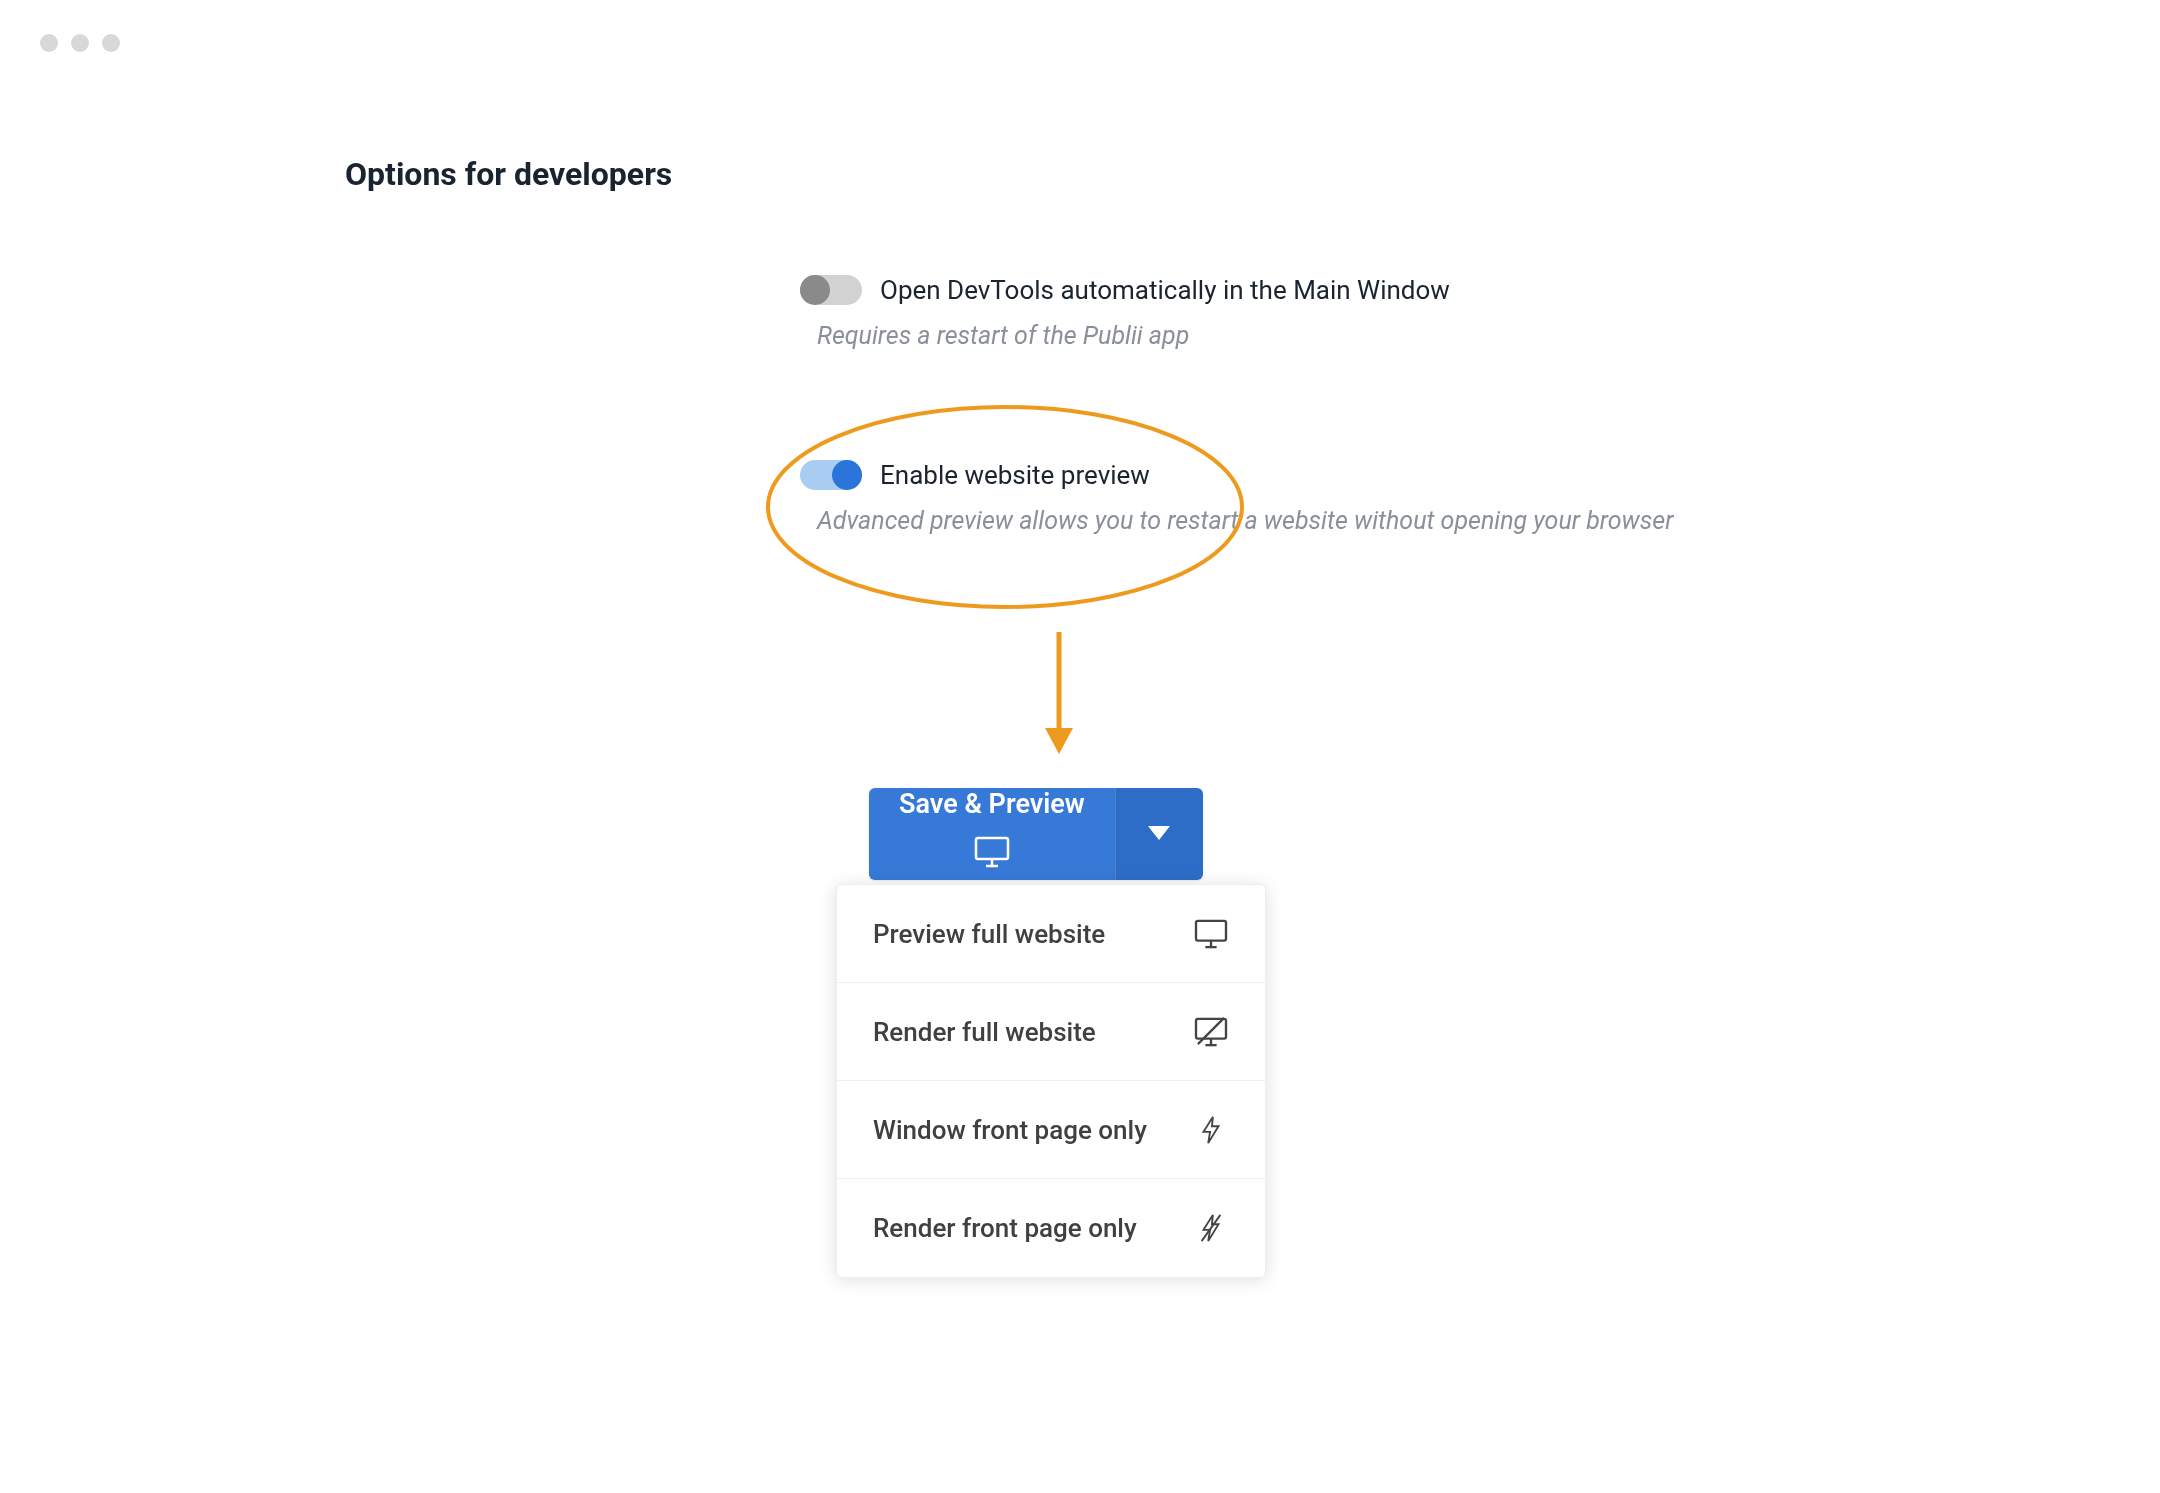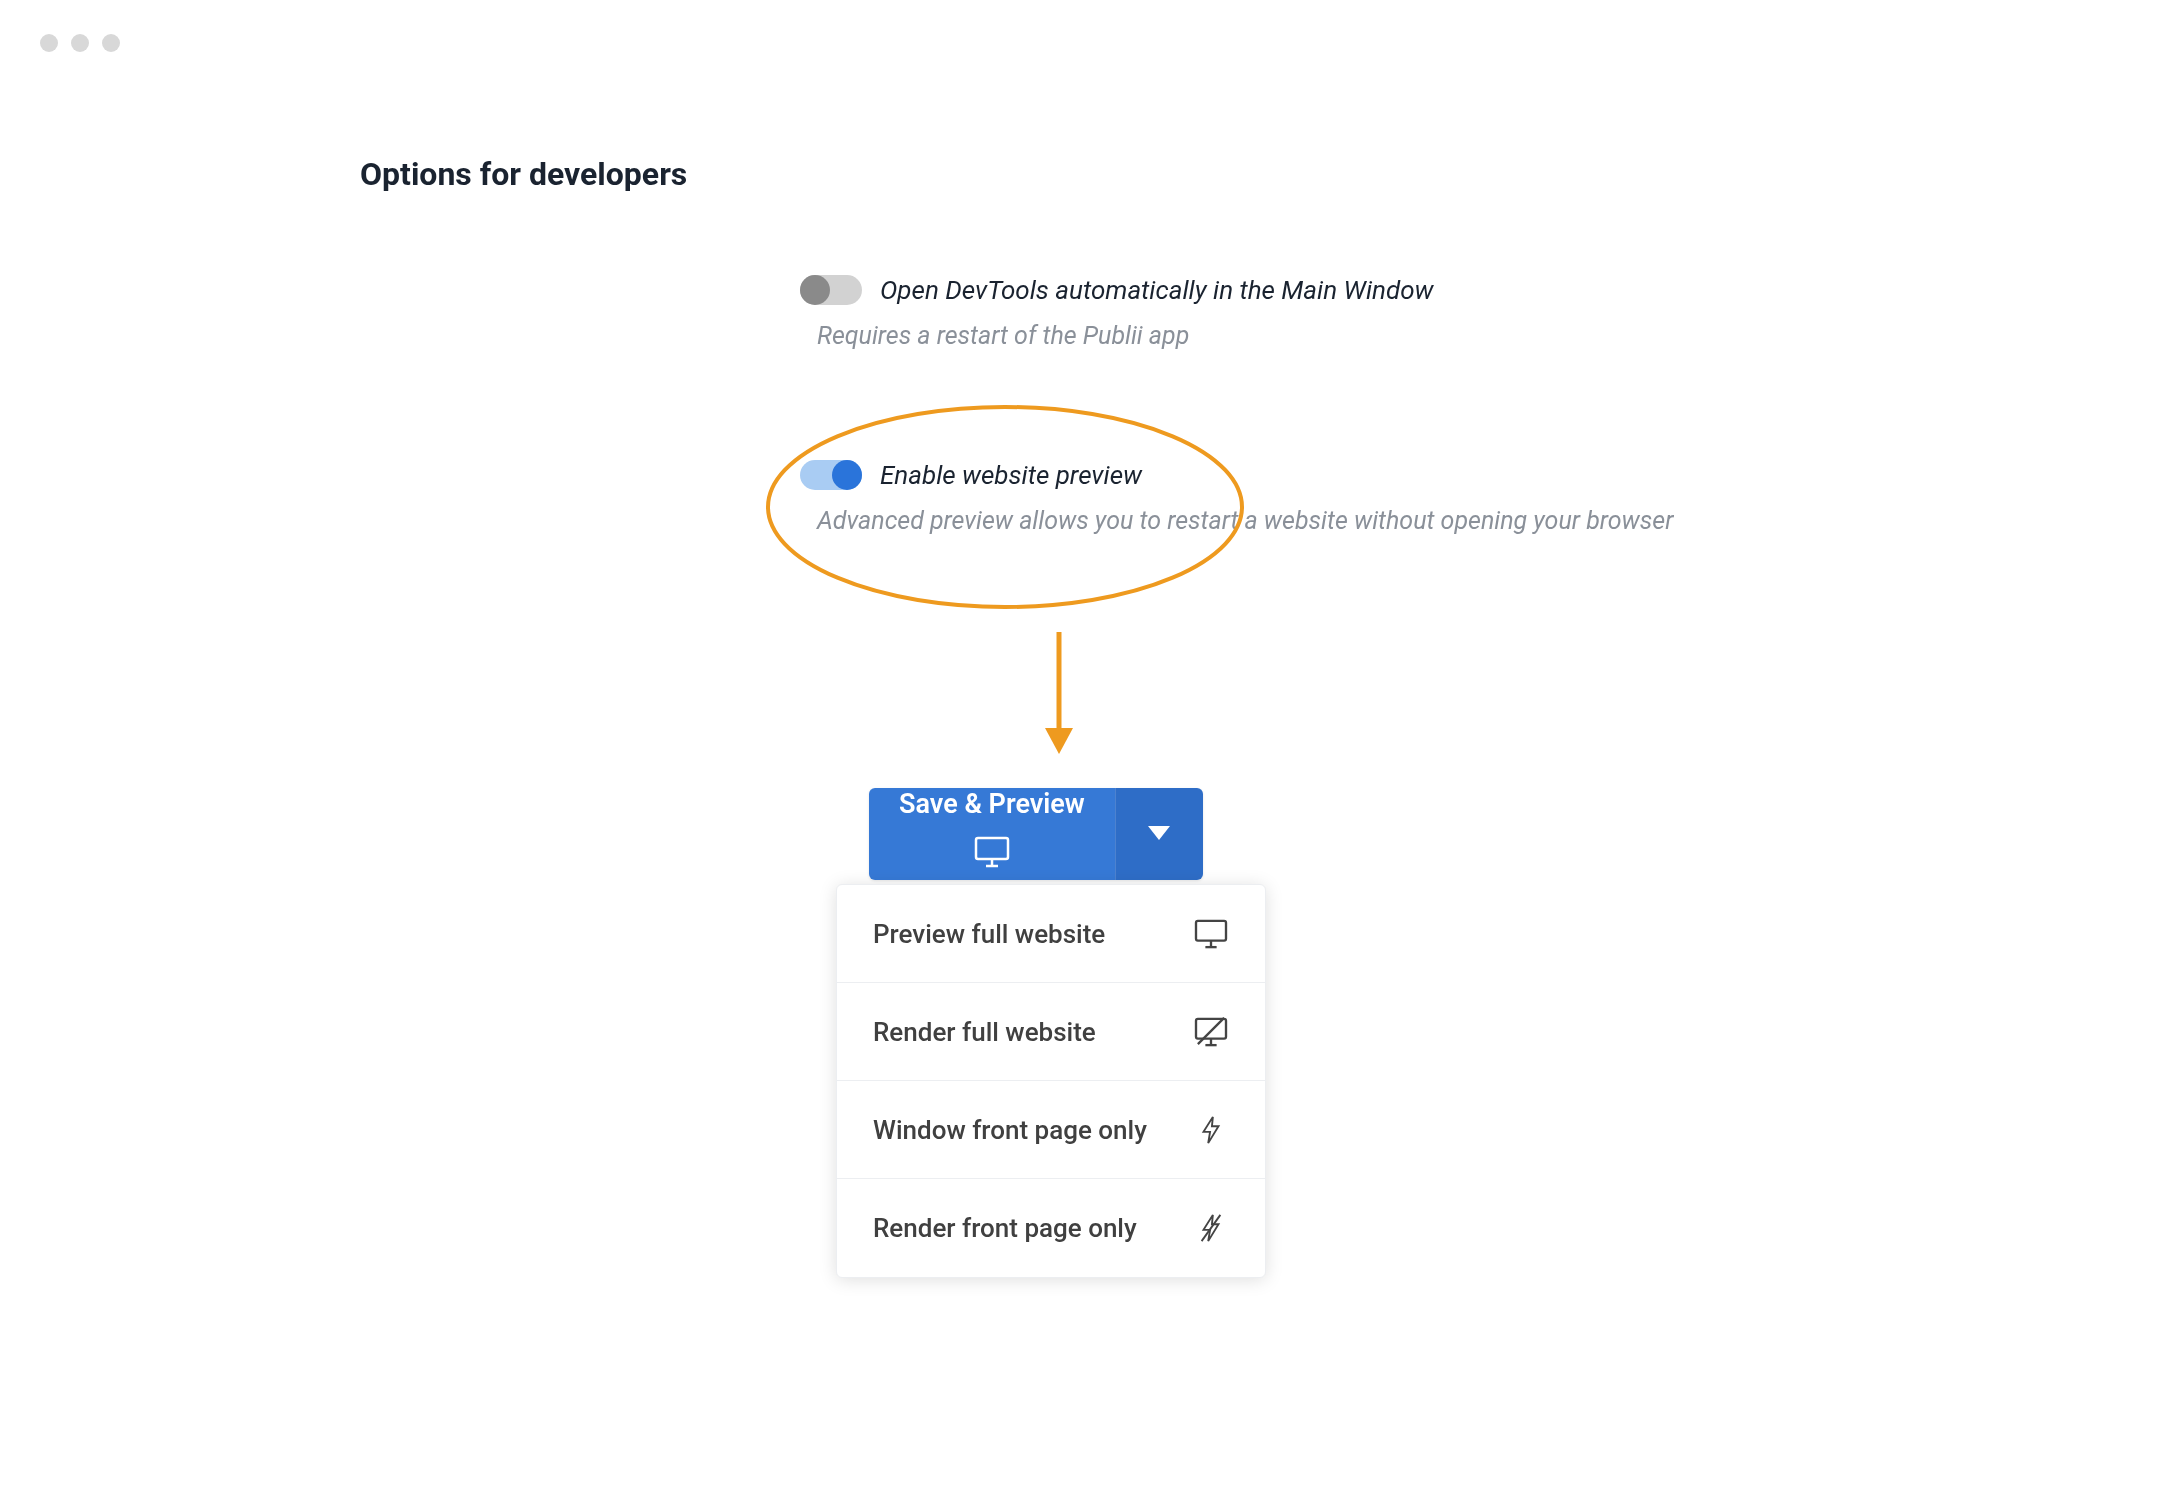--- a/index.html
+++ b/index.html
@@ -27,37 +27,35 @@
       border-radius: 50%;
       background: #d8d8d8;
     }
     .page-title {
       position: absolute;
       top: 155px;
       left: 345px;
       font-size: 32px;
       font-weight: 700;
       color: #1a2330;
-      margin-left: 15px;
     }
     .options-area {
       position: absolute;
       top: 275px;
       left: 800px;
       width: 1100px;
     }
     .option-row {
       margin-bottom: 110px;
       position: relative;
     }
     .toggle-label-row {
       display: flex;
       align-items: flex-start;
       gap: 18px;
-      font-style: italic;
     }
     .toggle {
       width: 62px;
       height: 30px;
       border-radius: 999px;
       position: relative;
       cursor: pointer;
     }
     .toggle-off {
       background: #d2d2d2;

